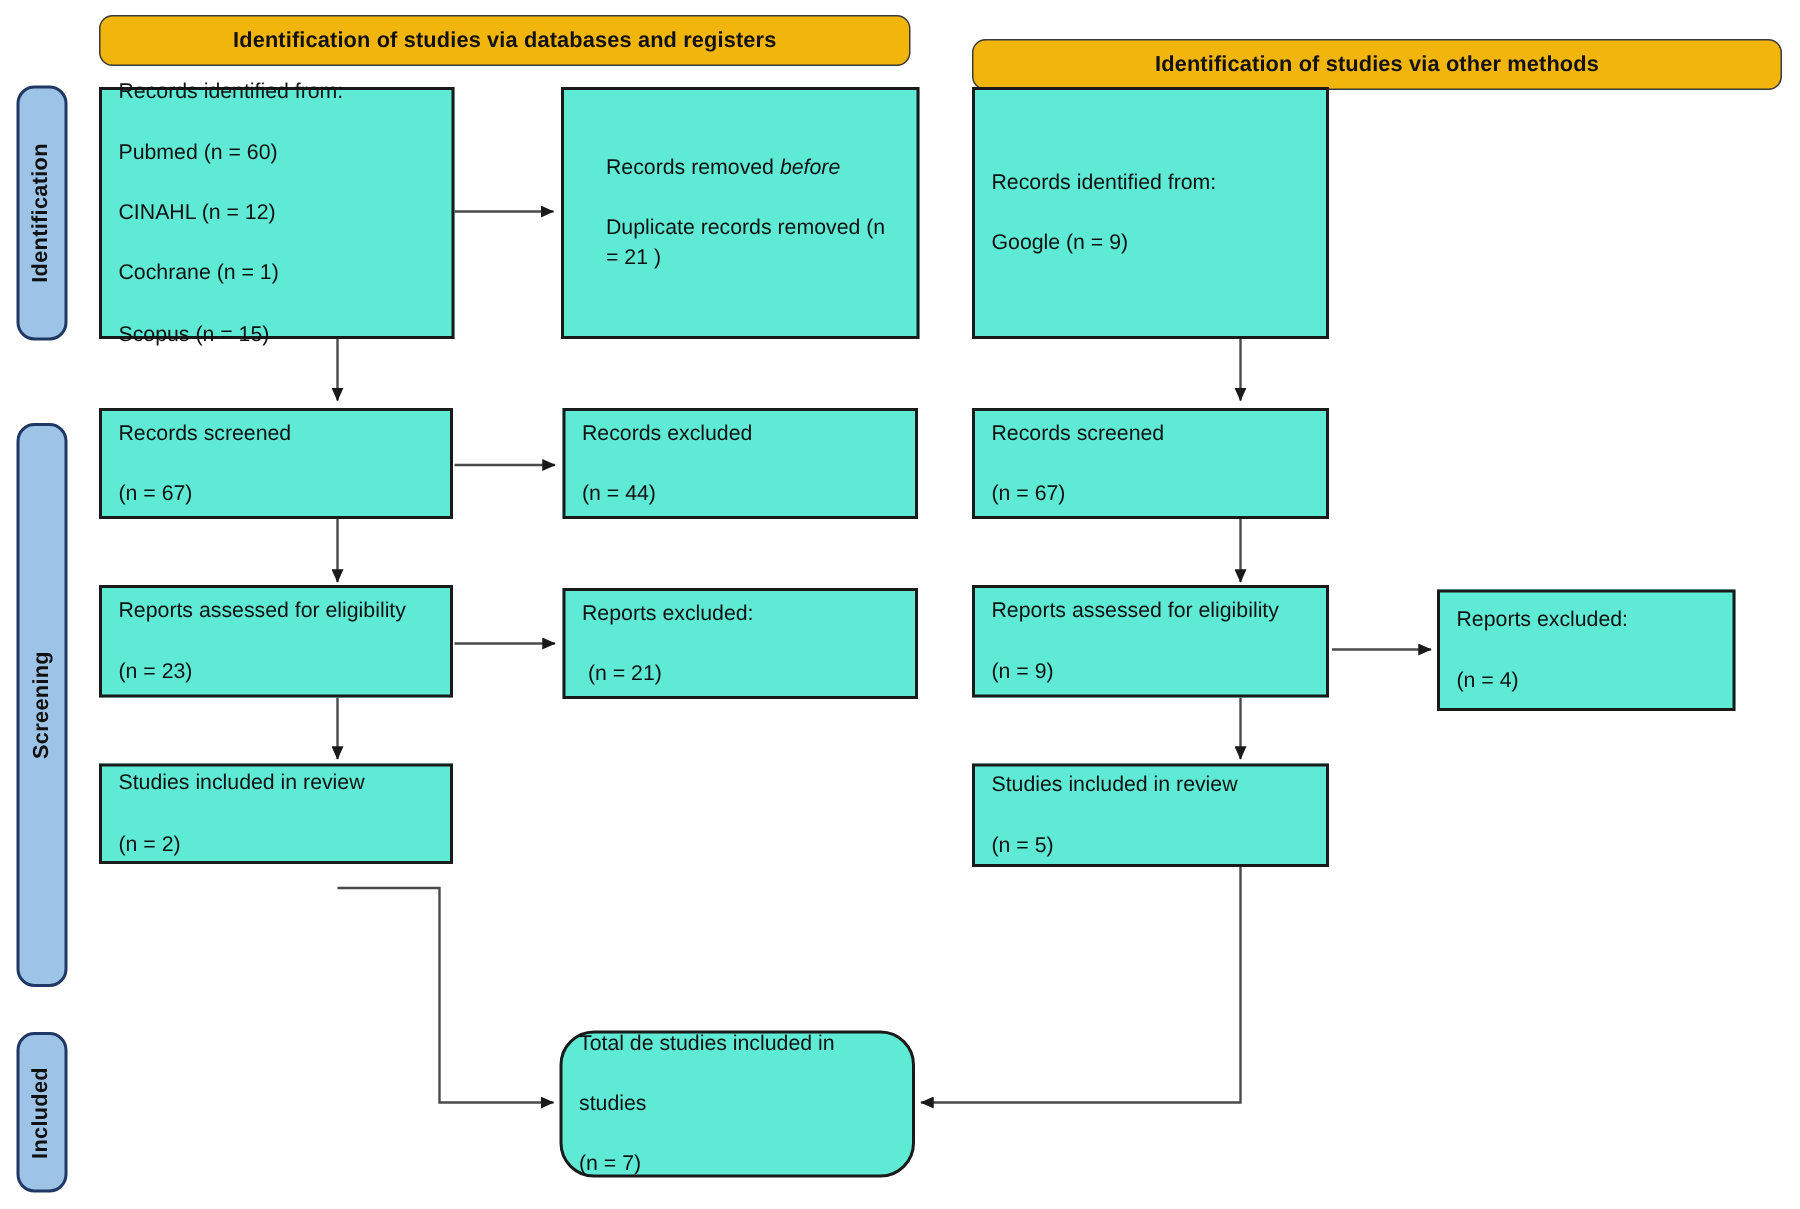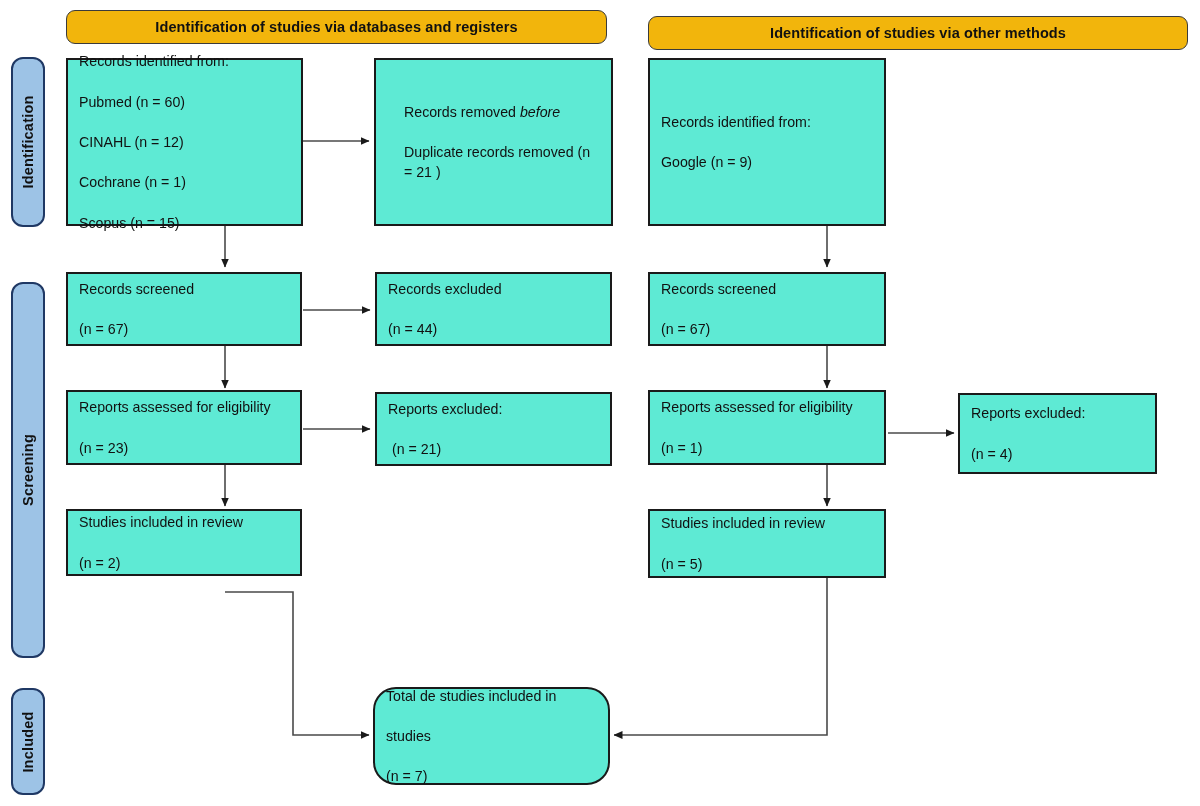--- a/index.html
+++ b/index.html
@@ -120,21 +120,21 @@
 
       <path d="M827,465 L827,506" marker-end="url(#arrowhead)"></path>
 
       <path d="M827,578 L827,735 L614,735" marker-end="url(#arrowhead)"></path>
     </g>
   </svg>
 
   <div class="banner" style="left:66px; top:10px; width:541px; height:34px;">
     <span>Identification of studies via databases and registers</span>
   </div>
-  <div class="banner" style="left:648px; top:16px; width:540px; height:34px;">
+  <div class="banner" style="left:648px; top:26px; width:540px; height:34px;">
     <span>Identification of studies via other methods</span>
   </div>
 
   <div class="stagebar" style="left:11px; top:57px; width:34px; height:170px;">
     <span>Identification</span>
   </div>
   <div class="stagebar" style="left:11px; top:282px; width:34px; height:376px;">
     <span>Screening</span>
   </div>
   <div class="stagebar" style="left:11px; top:688px; width:34px; height:107px;">
@@ -203,21 +203,21 @@
   <div class="nodebox" style="left:648px; top:272px; width:238px; height:74px;">
     <div class="txt">
       <div>Records screened</div>
       <div>(n = 67)</div>
     </div>
   </div>
 
   <div class="nodebox" style="left:648px; top:390px; width:238px; height:75px;">
     <div class="txt">
       <div>Reports assessed for eligibility</div>
-      <div>(n = 1)</div>
+      <div>(n = 9)</div>
     </div>
   </div>
 
   <div class="nodebox" style="left:958px; top:393px; width:199px; height:81px;">
     <div class="txt">
       <div>Reports excluded:</div>
       <div>(n = 4)</div>
     </div>
   </div>
 

